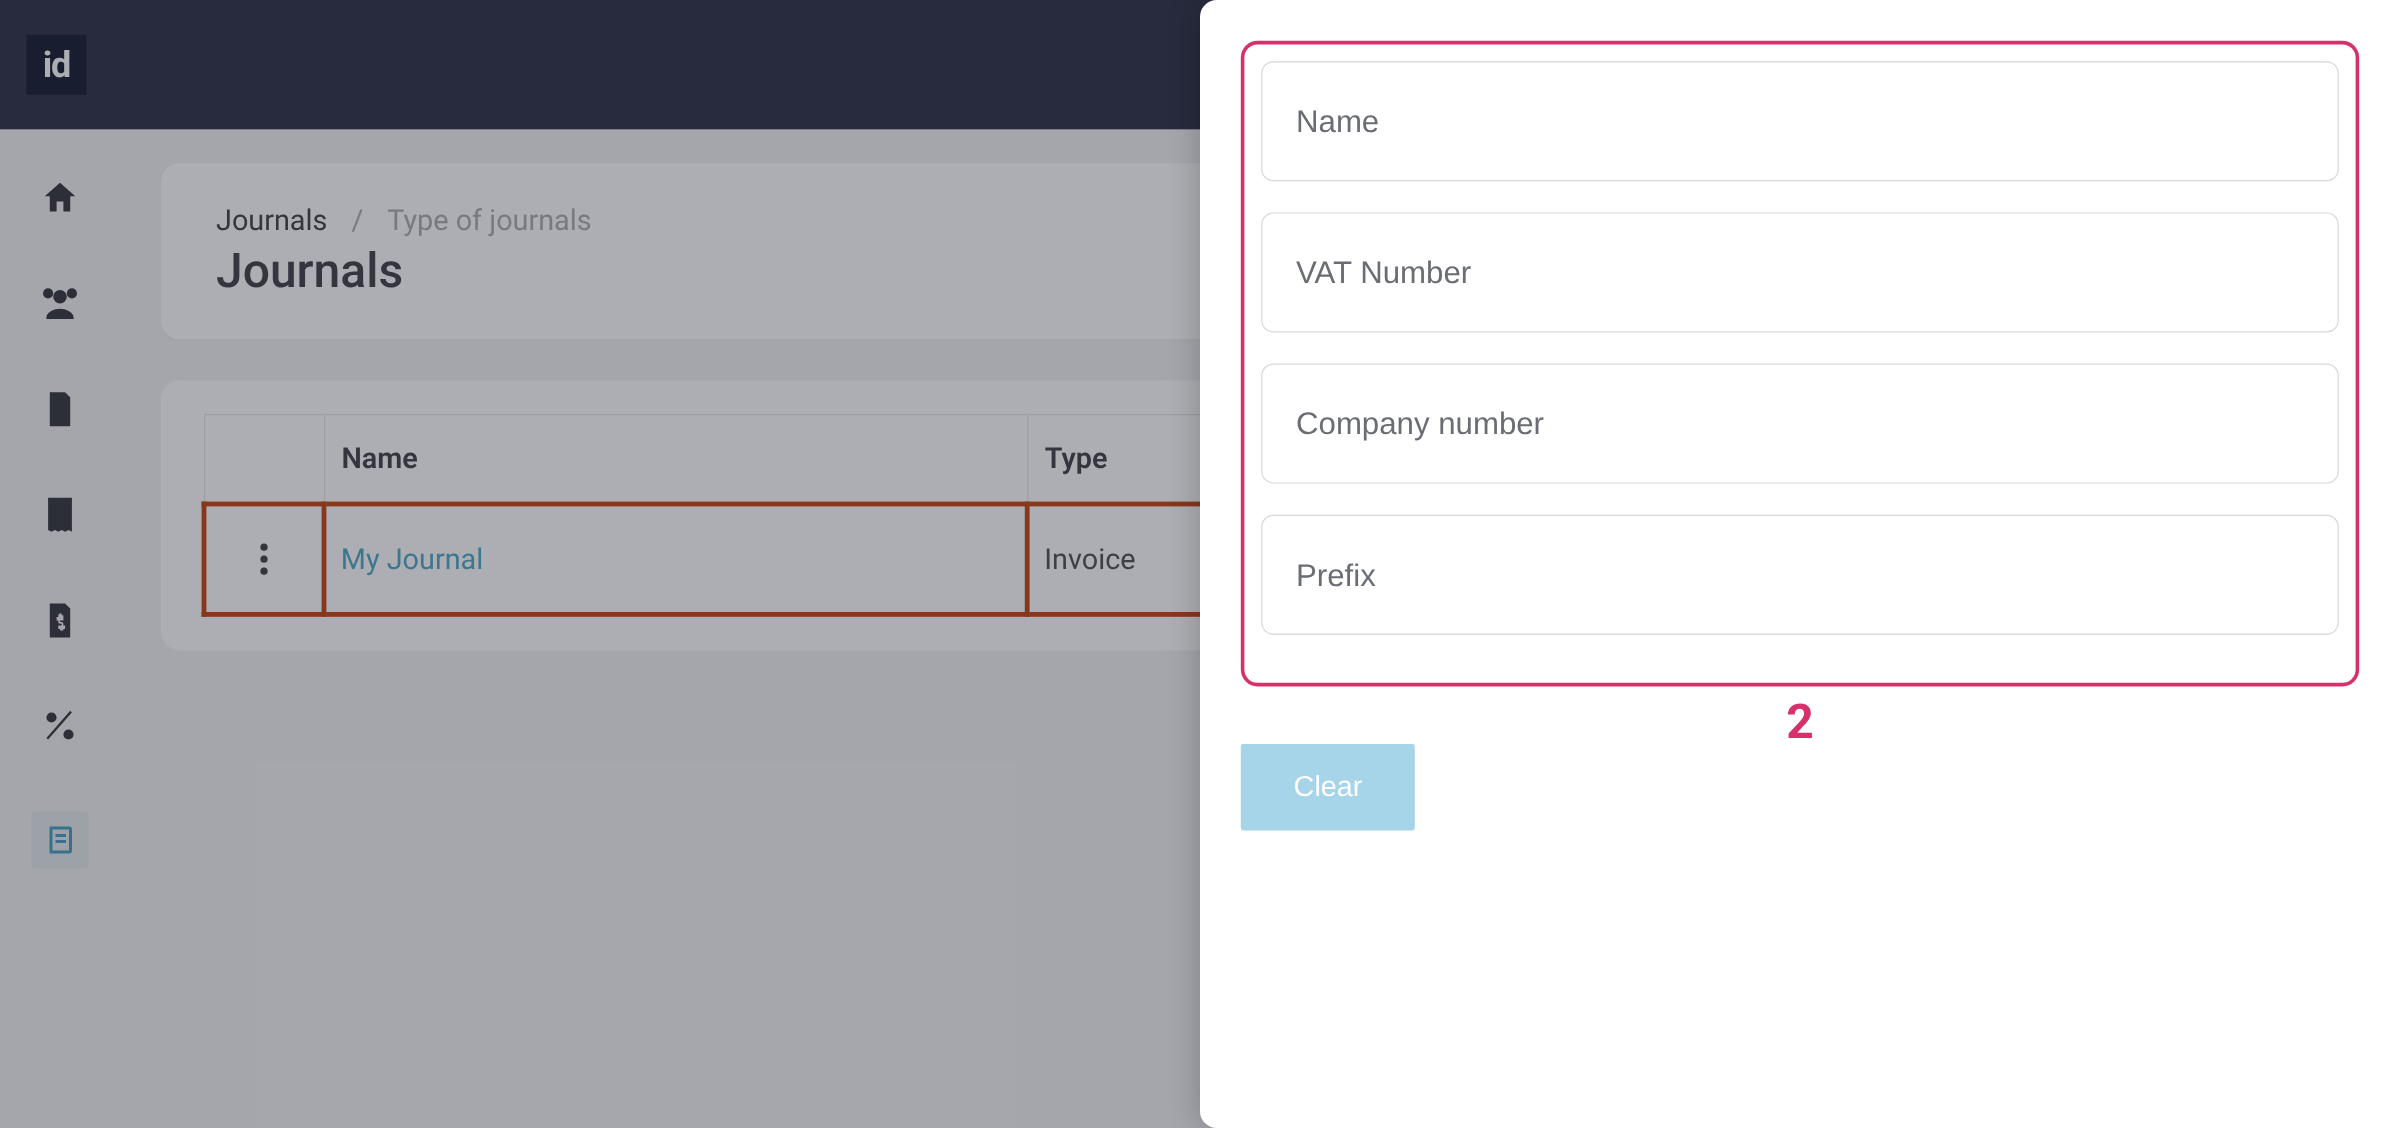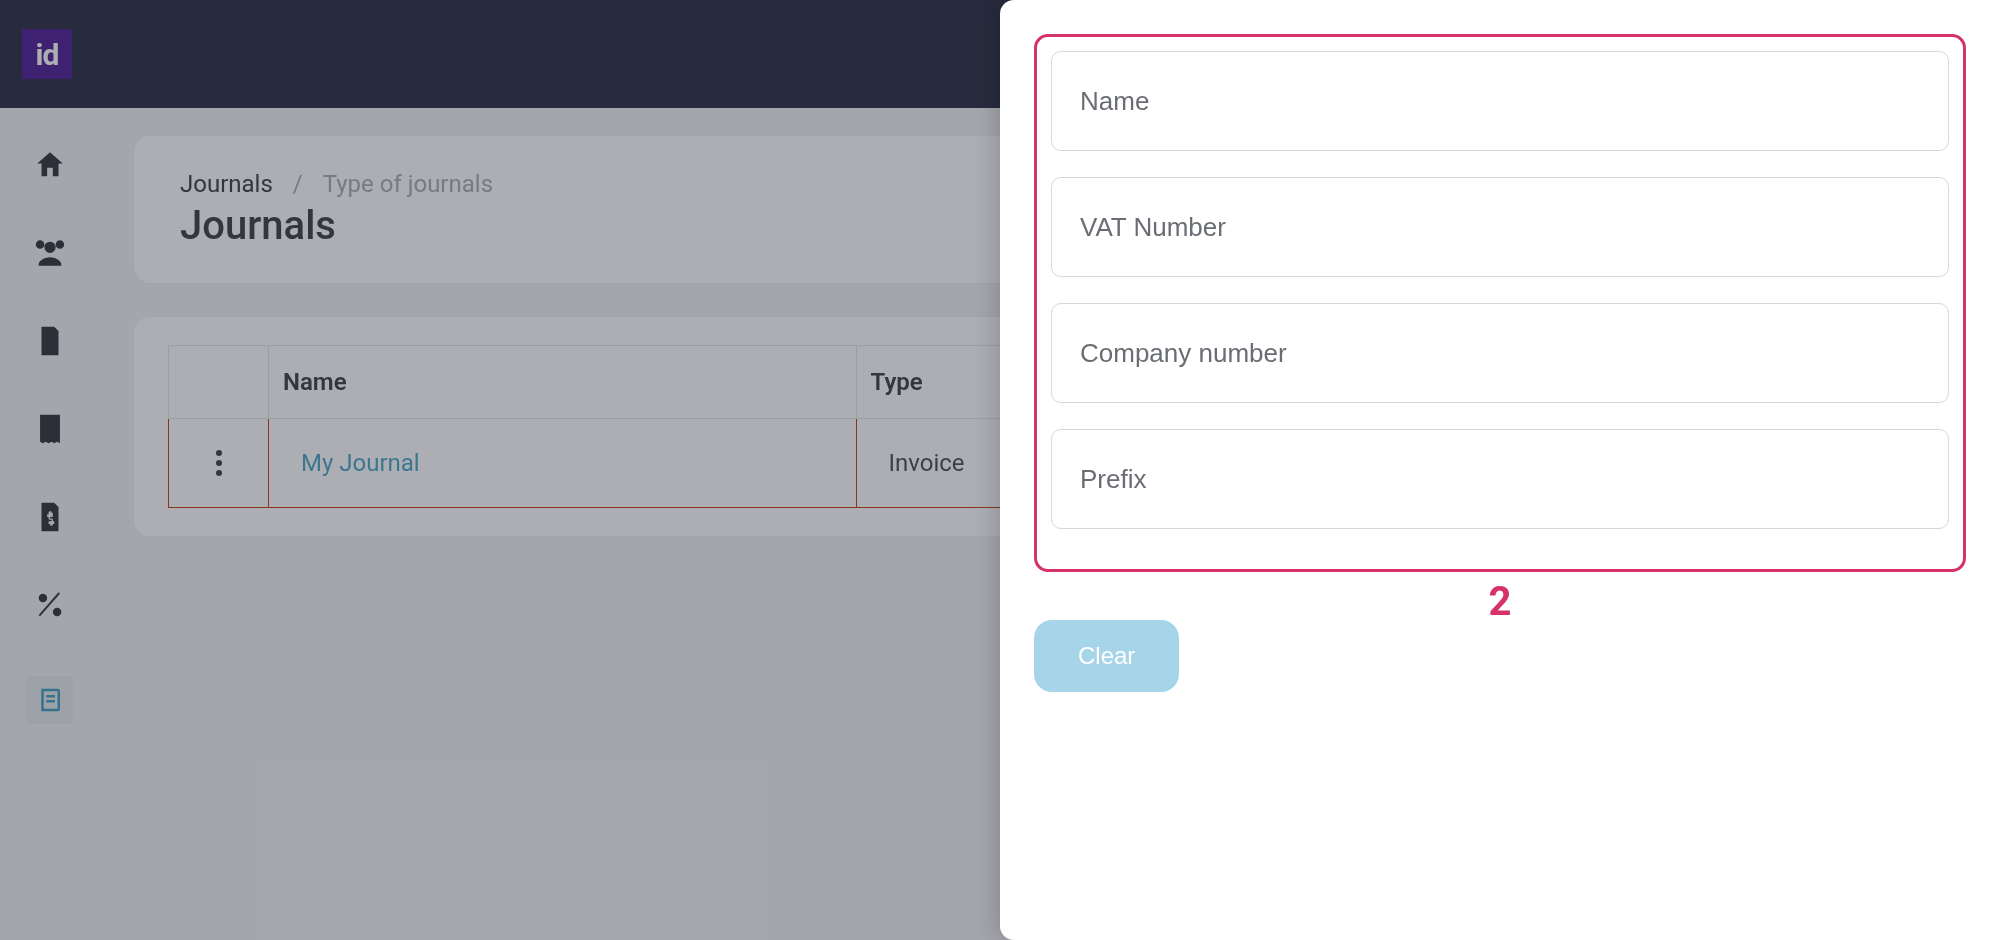--- a/index.html
+++ b/index.html
@@ -6,21 +6,21 @@
   html, body { width: 2000px; height: 940px; font-family: -apple-system, "Segoe UI", Roboto, "Helvetica Neue", Arial, sans-serif; overflow: hidden; background: #fff; }
 
   
   .topbar {
     position: absolute; left: 0; top: 0; width: 100%; height: 108px;
     background: #272d42;
     display: flex; align-items: center;
   }
   .logo {
     margin-left: 22px; width: 50px; height: 50px;
-    background: #4c1d95; color: #fff; font-weight: 700; font-size: 30px;
+    background: #0f172a; color: #fff; font-weight: 700; font-size: 30px;
     display: flex; align-items: center; justify-content: center; letter-spacing: -1px;
   }
 
   
   .sidebar {
     position: absolute; left: 0; top: 108px; width: 100px; height: calc(100% - 108px);
     background: #f3f3f4;
     display: flex; flex-direction: column; align-items: center; padding-top: 40px; gap: 54px;
   }
   .side-icon { width: 34px; height: 34px; display:flex; align-items:center; justify-content:center; color:#2f3238; }
@@ -39,21 +39,21 @@
   }
   .breadcrumb { display:flex; align-items:center; gap:20px; font-size:24px; color:#3a3d44; margin-bottom: 4px;}
   .breadcrumb .sep { color:#a9acb1; }
   .breadcrumb .current { color:#a9acb1; }
   .page-title { font-size:40px; font-weight:500; color:#3a3d44; }
 
   .table-card { background:#fff; border-radius:16px; padding: 28px 34px; }
   table { width:100%; border-collapse: collapse; }
   th { text-align:left; font-size:24px; font-weight:600; color:#3a3d44; padding:22px 14px; border:1px solid #e6e6e8; background:#fff;}
   th.actions-col { width:100px; }
-  td { font-size:24px; color:#4a4d53; padding:30px 32px; border:1px solid #c2410c;}
+  td { font-size:24px; color:#4a4d53; padding:30px 12px; border:4px solid #c2410c;}
   td.link a { color:#4aa7c5; text-decoration:none; }
   .dots { display:flex; flex-direction:column; gap:4px; align-items:center; justify-content:center; }
   .dots span{ width:6px; height:6px; background:#3a3d44; border-radius:50%; }
 
   
   .overlay {
     position:absolute; left:0; top:0; width:100%; height:100%;
     background: rgba(40,42,55,.38);
   }
 
@@ -84,21 +84,21 @@
   .field:last-child{ margin-bottom:0; }
   .field .label { flex:1; }
   .field .chev svg{ width:22px; height:22px; color:#3a3d44; }
   .field input {
     border:none; outline:none; width:100%; font-size:26px; color:#3a3d44; background:transparent;
   }
   .field input::placeholder{ color:#6a6d73; }
 
   .clear-btn {
     margin-top: 48px; padding: 22px 44px; background:#a6d4e8; color:#fff;
-    font-size:24px; border:none; border-radius:18px; cursor:pointer;
+    font-size:24px; border:none; border-radius:2px; cursor:pointer;
   }
 </style>
 </head>
 <body>
 
 <div class="topbar">
   <div class="logo">id</div>
 </div>
 
 <div class="sidebar">

